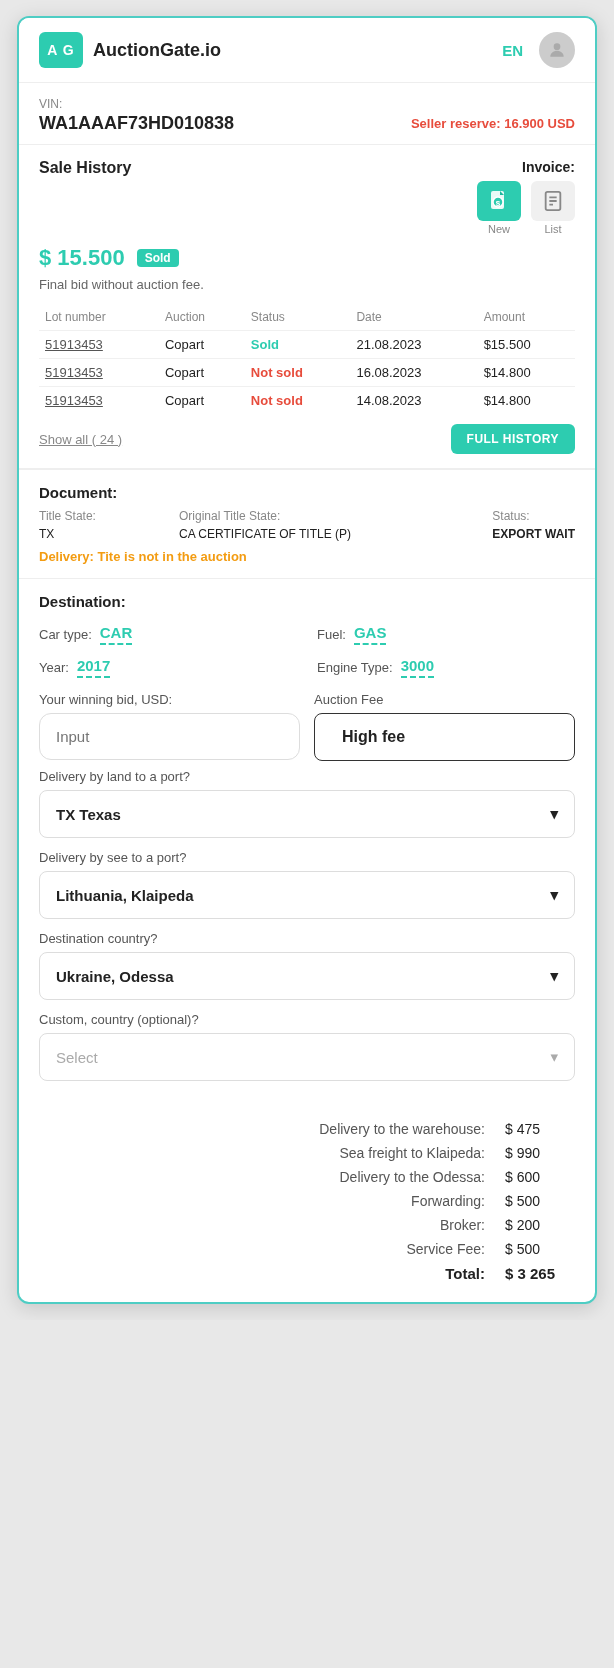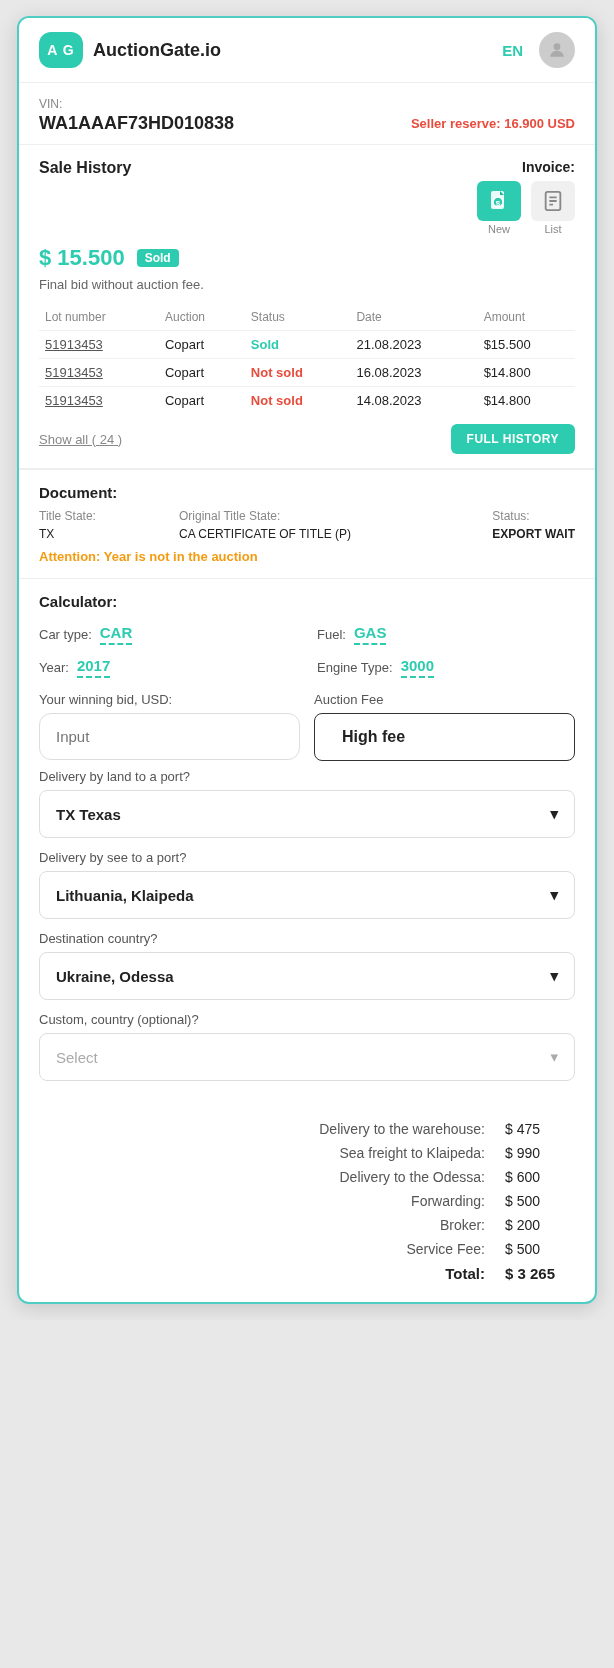--- a/index.html
+++ b/index.html
@@ -30,21 +30,21 @@
     }
     .header-left {
       display: flex;
       align-items: center;
       gap: 10px;
     }
     .logo-box {
       width: 44px;
       height: 36px;
       background: #2dccb0;
-      border-radius: 12px;
+      border-radius: 6px;
       display: flex;
       align-items: center;
       justify-content: center;
       color: #fff;
       font-weight: bold;
       font-size: 14px;
       letter-spacing: 1px;
     }
     .brand-name {
       font-size: 18px;
@@ -521,25 +521,25 @@
   <div class="document-section">
     <div class="document-title">Document:</div>
     <div class="doc-grid">
       <span class="doc-label">Title State:</span>
       <span class="doc-label">Original Title State:</span>
       <span class="doc-label">Status:</span>
       <span class="doc-value">TX</span>
       <span class="doc-value">CA CERTIFICATE OF TITLE (P)</span>
       <span class="doc-status">EXPORT WAIT</span>
     </div>
-    <div class="attention-text">Attention: Year is not in the auction</div>
+    <div class="attention-text">Delivery: Tite is not in the auction</div>
   </div>
 
   <div class="calculator-section">
-    <div class="calculator-title">Calculator:</div>
+    <div class="calculator-title">Destination:</div>
 
     <div class="calc-row">
       <div class="calc-field">
         <span class="calc-field-label">Car type:</span>
         <span class="calc-field-value">CAR</span>
       </div>
       <div class="calc-field">
         <span class="calc-field-label">Fuel:</span>
         <span class="calc-field-value">GAS</span>
       </div>

